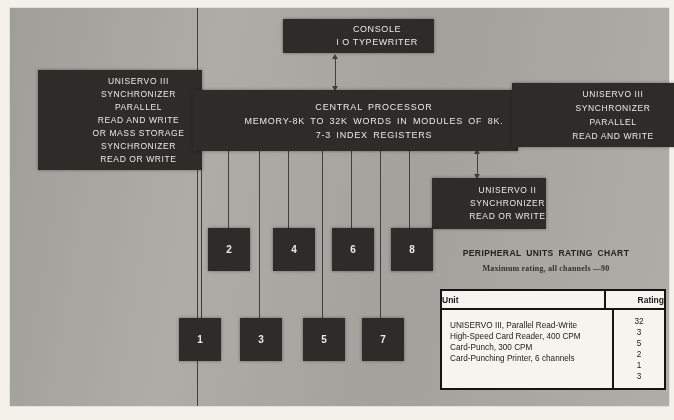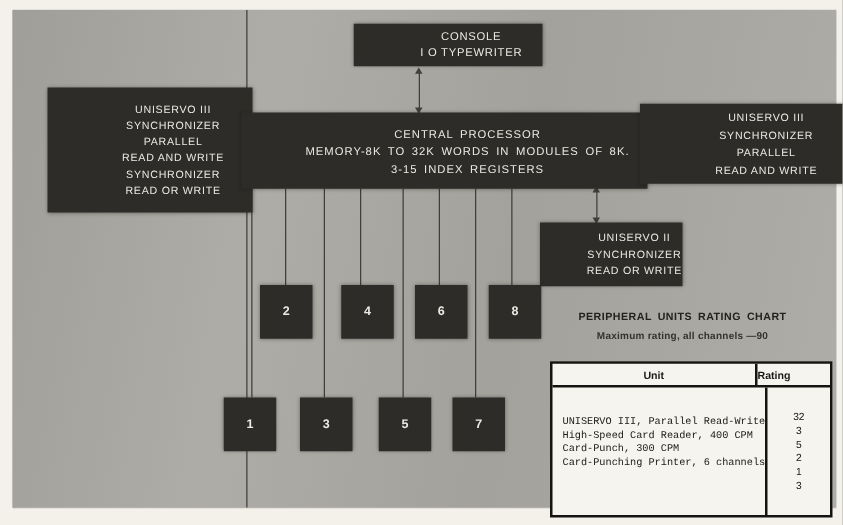--- a/index.html
+++ b/index.html
@@ -36,33 +36,33 @@
     font-size:10px;font-weight:bold;z-index:2;
     box-shadow:0 0 3px rgba(20,20,18,0.45);
   }
   .chart-title{
     position:absolute;left:430px;top:240px;width:212px;text-align:center;
     font-size:8.5px;font-weight:bold;letter-spacing:0.4px;word-spacing:2px;
     color:#232220;z-index:3;
   }
   .chart-sub{
     position:absolute;left:430px;top:256px;width:212px;text-align:center;
-    font-size:8px;font-weight:bold;color:#33322f;letter-spacing:0.2px;z-index:3;
+    font-size:8px;font-weight:bold;color:#33322f;letter-spacing:0.2px;z-index:3;font-family:Liberation Serif, serif;
   }
   .rtable{
     position:absolute;left:430px;top:281px;width:222px;
     background:#f6f4ef;border:2px solid #141412;z-index:3;
     color:#1b1a18;
   }
   .rtable .hdr{display:flex;border-bottom:2px solid #141412;font-weight:bold;font-size:8.5px;}
-  .rtable .hdr .c1{flex:0 0 162px;text-align:center;padding:4px 0 3px 0;}
-  .rtable .hdr .c2{flex:1;text-align:left;padding:4px 0 3px 0;border-left:2px solid #141412;}
+  .rtable .hdr .c1{flex:0 0 162px;text-align:left;padding:4px 0 3px 0;}
+  .rtable .hdr .c2{flex:1;text-align:right;padding:4px 0 3px 0;border-left:2px solid #141412;}
   .rtable .bodywrap{display:flex;}
-  .rtable .units{flex:0 0 162px;padding:22px 0 6px 8px;font-family:Liberation Mono, monospace;}
-  .rtable .ratings{flex:1;padding:18px 0;border-left:2px solid #141412;text-align:center;}
+  .rtable .units{flex:0 0 162px;padding:10px 0 6px 8px;}
+  .rtable .ratings{flex:1;padding:6px 0;border-left:2px solid #141412;text-align:center;}
   .rtable .units div,.rtable .ratings div{font-size:8.2px;line-height:11px;white-space:nowrap;}
   .box-l1{font-size:8.5px;line-height:13px;}
 </style>
 </head>
 <body>
 
 <div class="photo">
 
   <div class="vline" style="left:187px;top:0;height:398px;"></div>
 
@@ -73,28 +73,29 @@
 
   <div class="vline" style="left:325px;top:48px;height:34px;"></div>
   <span class="arr up" style="left:322px;top:46px;"></span>
   <span class="arr down" style="left:322px;top:78px;"></span>
 
   <div class="dbox box-l1" style="left:28px;top:62px;width:127px;height:100px;">
     <div>UNISERVO III</div>
     <div>SYNCHRONIZER</div>
     <div>PARALLEL</div>
     <div>READ AND WRITE</div>
+    <div>OR MASS STORAGE</div>
     <div>SYNCHRONIZER</div>
     <div>READ OR WRITE</div>
   </div>
 
   <div class="dbox" style="left:183px;top:82px;width:288px;height:61px;font-size:9px;line-height:14px;letter-spacing:0.8px;word-spacing:2px;">
     <div>CENTRAL PROCESSOR</div>
     <div>MEMORY-8K TO 32K WORDS IN MODULES OF 8K.</div>
-    <div>3-15 INDEX REGISTERS</div>
+    <div>7-3 INDEX REGISTERS</div>
   </div>
 
   <div class="dbox box-l1" style="left:502px;top:75px;width:128px;height:64px;line-height:14px;">
     <div>UNISERVO III</div>
     <div>SYNCHRONIZER</div>
     <div>PARALLEL</div>
     <div>READ AND WRITE</div>
   </div>
 
   <div class="hline" style="left:155px;top:99px;width:28px;"></div>

